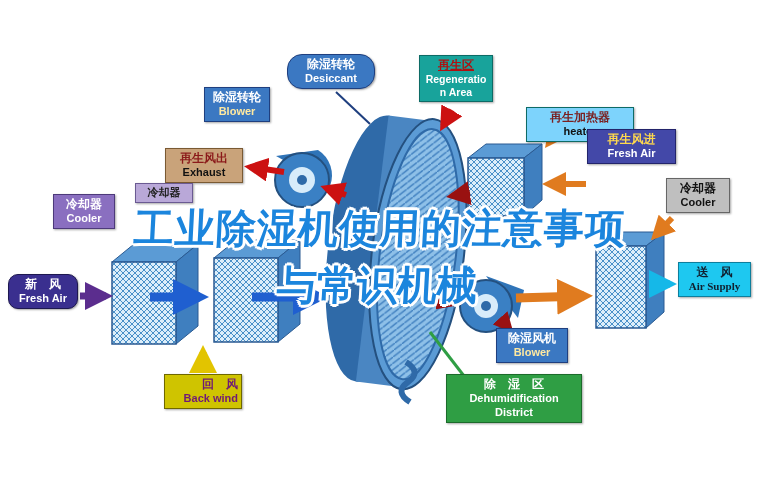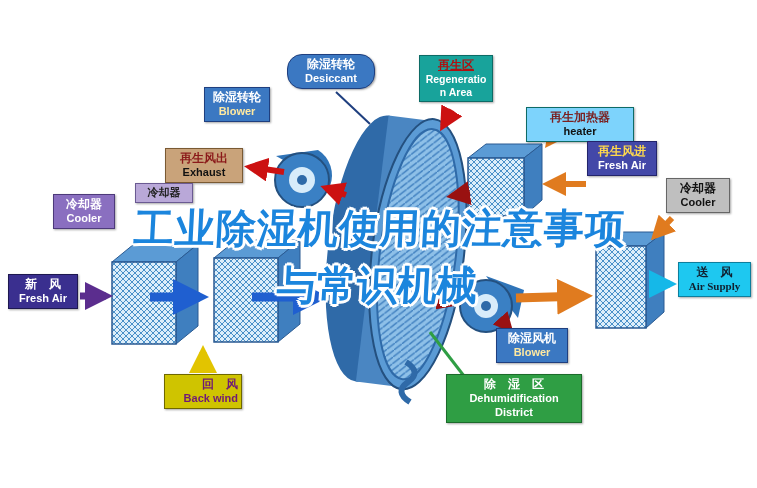--- a/index.html
+++ b/index.html
@@ -19,28 +19,28 @@
   .lbl-desiccant { left:287px; top:54px; width:88px; background:#3b78c2; border-color:#1f3f7f; color:#fff;border-radius:15px; }
   .lbl-regen-area { left:419px; top:55px; width:74px; background:#18a39b; border-color:#0d6b66; }
   .lbl-regen-area .zh { color:#b01010;text-decoration:underline; }
   .lbl-regen-area .en { color:#fff; font-size:10.5px; }
   .lbl-heater { left:526px; top:91px; width:108px; background:#7dd3fc; border-color:#0d6b66;margin-top:16px; }
   .lbl-heater .zh { color:#7a1f1f; }
   .lbl-heater .en { color:#111; }
   .lbl-exhaust { left:165px; top:148px; width:78px; background:#c9a37a; border-color:#7a5a33; }
   .lbl-exhaust .zh { color:#8b1a1a; }
   .lbl-exhaust .en { color:#111; }
-  .lbl-regen-fresh-air { left:587px; top:141px; width:70px; background:#4348a8; border-color:#23246b; }
+  .lbl-regen-fresh-air { left:587px; top:129px; width:89px; background:#4348a8; border-color:#23246b; }
   .lbl-regen-fresh-air .zh { color:#ffd94d; }
   .lbl-regen-fresh-air .en { color:#fff; }
   .lbl-cooler-left { left:53px; top:194px; width:62px; background:#8a6fc0; border-color:#4d3a7a; color:#fff; }
   .lbl-cooler-small { left:135px; top:183px; width:58px; background:#b9a8d8; border-color:#6a5a92; color:#222; }
   .lbl-cooler-small .zh { font-size:11px; }
   .lbl-cooler-right { left:666px; top:178px; width:64px; background:#bfbfbf; border-color:#666; color:#111; }
-  .lbl-fresh-air { left:8px; top:274px; width:70px; background:#3a2f8f; border-color:#1e1850; color:#fff; }
+  .lbl-fresh-air { left:8px; top:274px; width:70px; background:#3a2f8f; border-color:#1e1850; color:#fff;border-radius:10px; }
   .lbl-air-supply { left:678px; top:262px; width:73px; background:#1ec8f0; border-color:#0e7e9c; color:#102030;font-family:Liberation Serif, serif; }
   .lbl-back-wind { left:164px; top:374px; width:78px; background:#cfc400; border-color:#6f6800; color:#701a75;text-align:right; }
   .lbl-dehumid-blower { left:496px; top:328px; width:72px; background:#3b78c2; border-color:#1f3f7f; color:#fff; }
   .lbl-dehumid-blower .en { color:#ffe9a0; }
   .lbl-dehumid-district { left:446px; top:374px; width:136px; background:#2f9e44; border-color:#1c6b2b; color:#fff; }
   .lbl-dehumid-district .en { font-size:11px; }
 
   .title { position:absolute; left:0; top:201px; width:100%; text-align:center; z-index:3;
            color:#1b85dd; font-weight:bold; transform:skewX(-3deg);
            text-shadow:-2px -2px 0 #fff, 2px -2px 0 #fff, -2px 2px 0 #fff, 2px 2px 0 #fff,

